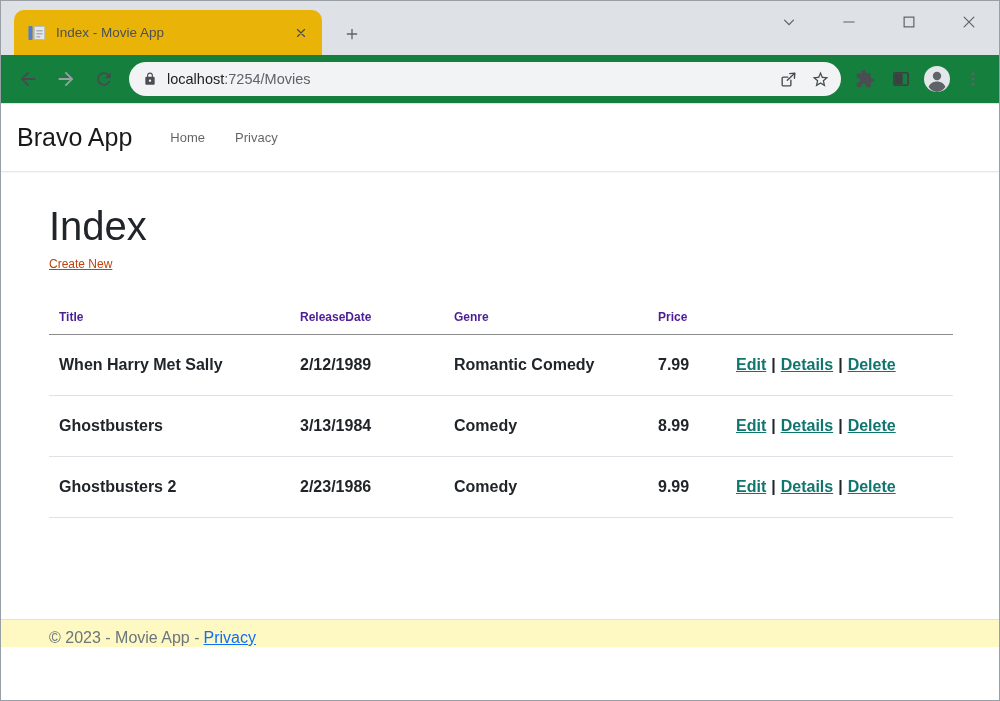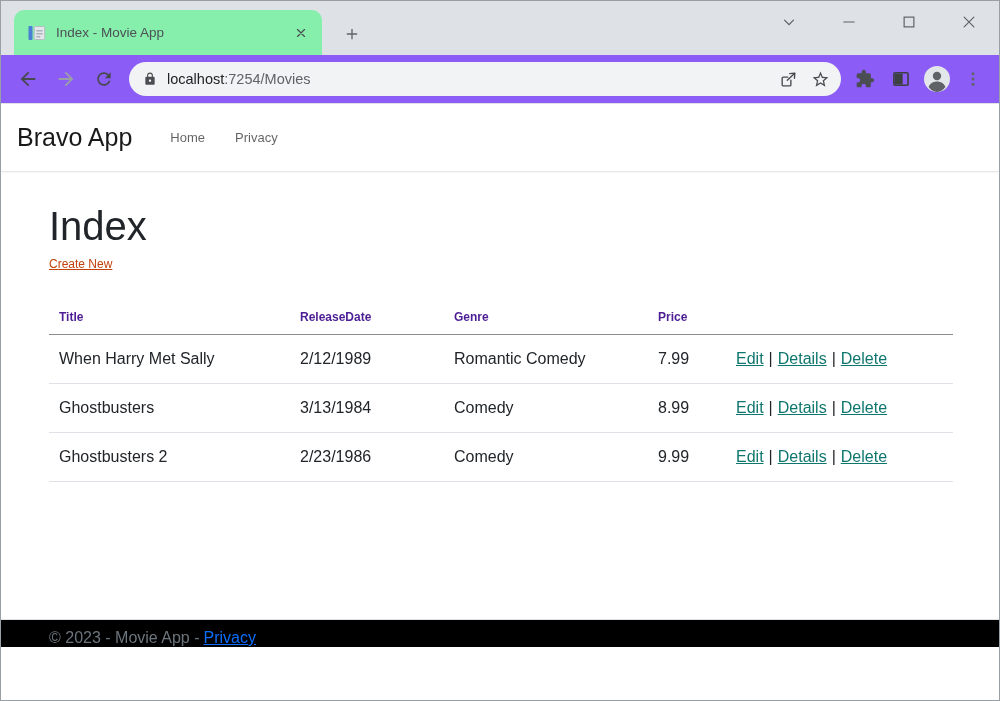--- a/index.html
+++ b/index.html
@@ -7,33 +7,33 @@
 
   .window {
     position: relative; width: 1000px; height: 701px;
     border: 1px solid #98a0a6; background: #fff; overflow: hidden;
   }
 
   
   .tabstrip { position: relative; height: 54px; background: #dee1e6; }
   .tab {
     position: absolute; left: 13px; top: 9px; width: 308px; height: 45px;
-    background: #86efac; border-radius: 10px 10px 0 0;
+    background: #eab308; border-radius: 10px 10px 0 0;
     display: flex; align-items: center; padding: 0 10px 0 14px;
   }
   .tab-title { font-size: 13.5px; color: #4d5156; white-space: nowrap; overflow: hidden; flex: 1; margin-left: 10px; }
   .icon-btn { display: flex; align-items: center; justify-content: center; background: none; border: none; cursor: pointer; }
   .tab-close { width: 22px; height: 22px; border-radius: 50%; }
   .newtab { position: absolute; left: 338px; top: 20px; width: 26px; height: 26px; border-radius: 50%; }
   .win-controls { position: absolute; top: 6px; right: 16px; display: flex; gap: 32px; }
   .win-btn { width: 28px; height: 30px; }
 
   
   .toolbar {
-    height: 49px; background: #8b5cf6; border-bottom: 1px solid #dfe1e5;
+    height: 49px; background: #15803d; border-bottom: 1px solid #dfe1e5;
     display: flex; align-items: center; padding: 0 8px;
   }
   .nav-btn { width: 34px; height: 34px; border-radius: 50%; margin: 0 2px; }
   .omnibox {
     flex: 1; height: 34px; margin: 0 6px; background: #f1f3f4; border-radius: 17px;
     display: flex; align-items: center; padding: 0 6px 0 14px;
   }
   .url-text { flex: 1; font-size: 14.5px; margin-left: 10px; white-space: nowrap; overflow: hidden; }
   .url-host { color: #202124; }
   .url-path { color: #5f6368; }
@@ -58,31 +58,31 @@
   a.create-link { font-size: 12px; color: #c2410c; text-decoration: underline; cursor: pointer; }
 
   table.movies { width: 904px; margin-top: 28px; border-collapse: collapse; table-layout: fixed; }
   col.c-title { width: 241px; } col.c-date { width: 154px; }
   col.c-genre { width: 204px; } col.c-price { width: 78px; } col.c-actions { width: auto; }
   .movies th {
     text-align: left; font-size: 12px; font-weight: 700; color: #4c1d95;
     padding: 10px 10px; border-bottom: 1px solid #8c8c8c;
   }
   .movies td {
-    font-size: 16px; color: #212529; padding: 15px 10px;
-    border-bottom: 1px solid #dee2e6; white-space: nowrap; overflow: hidden;
+    font-size: 16px; color: #212529; padding: 21px 10px;
+    border-bottom: 1px solid #dee2e6; white-space: nowrap; overflow: hidden; font-weight: bold;
   }
   .movies td a { color: #0f766e; text-decoration: underline; cursor: pointer; }
   .sep { color: #212529; margin: 0 5px; }
 
   
   .site-footer {
     position: absolute; left: 0; right: 0; top: 618px;
     border-top: 1px solid #dee2e6; padding: 9px 0 0 48px;
-    font-size: 16px; color: #6c757d; background: #000000;
+    font-size: 16px; color: #6c757d; background: #fef9c3;
   }
   .site-footer a { color: #0d6efd; text-decoration: underline; cursor: pointer; margin-left: 4px; }
 
   svg { display: block; }
 </style>
 </head>
 <body>
 
 <div class="window">
 

